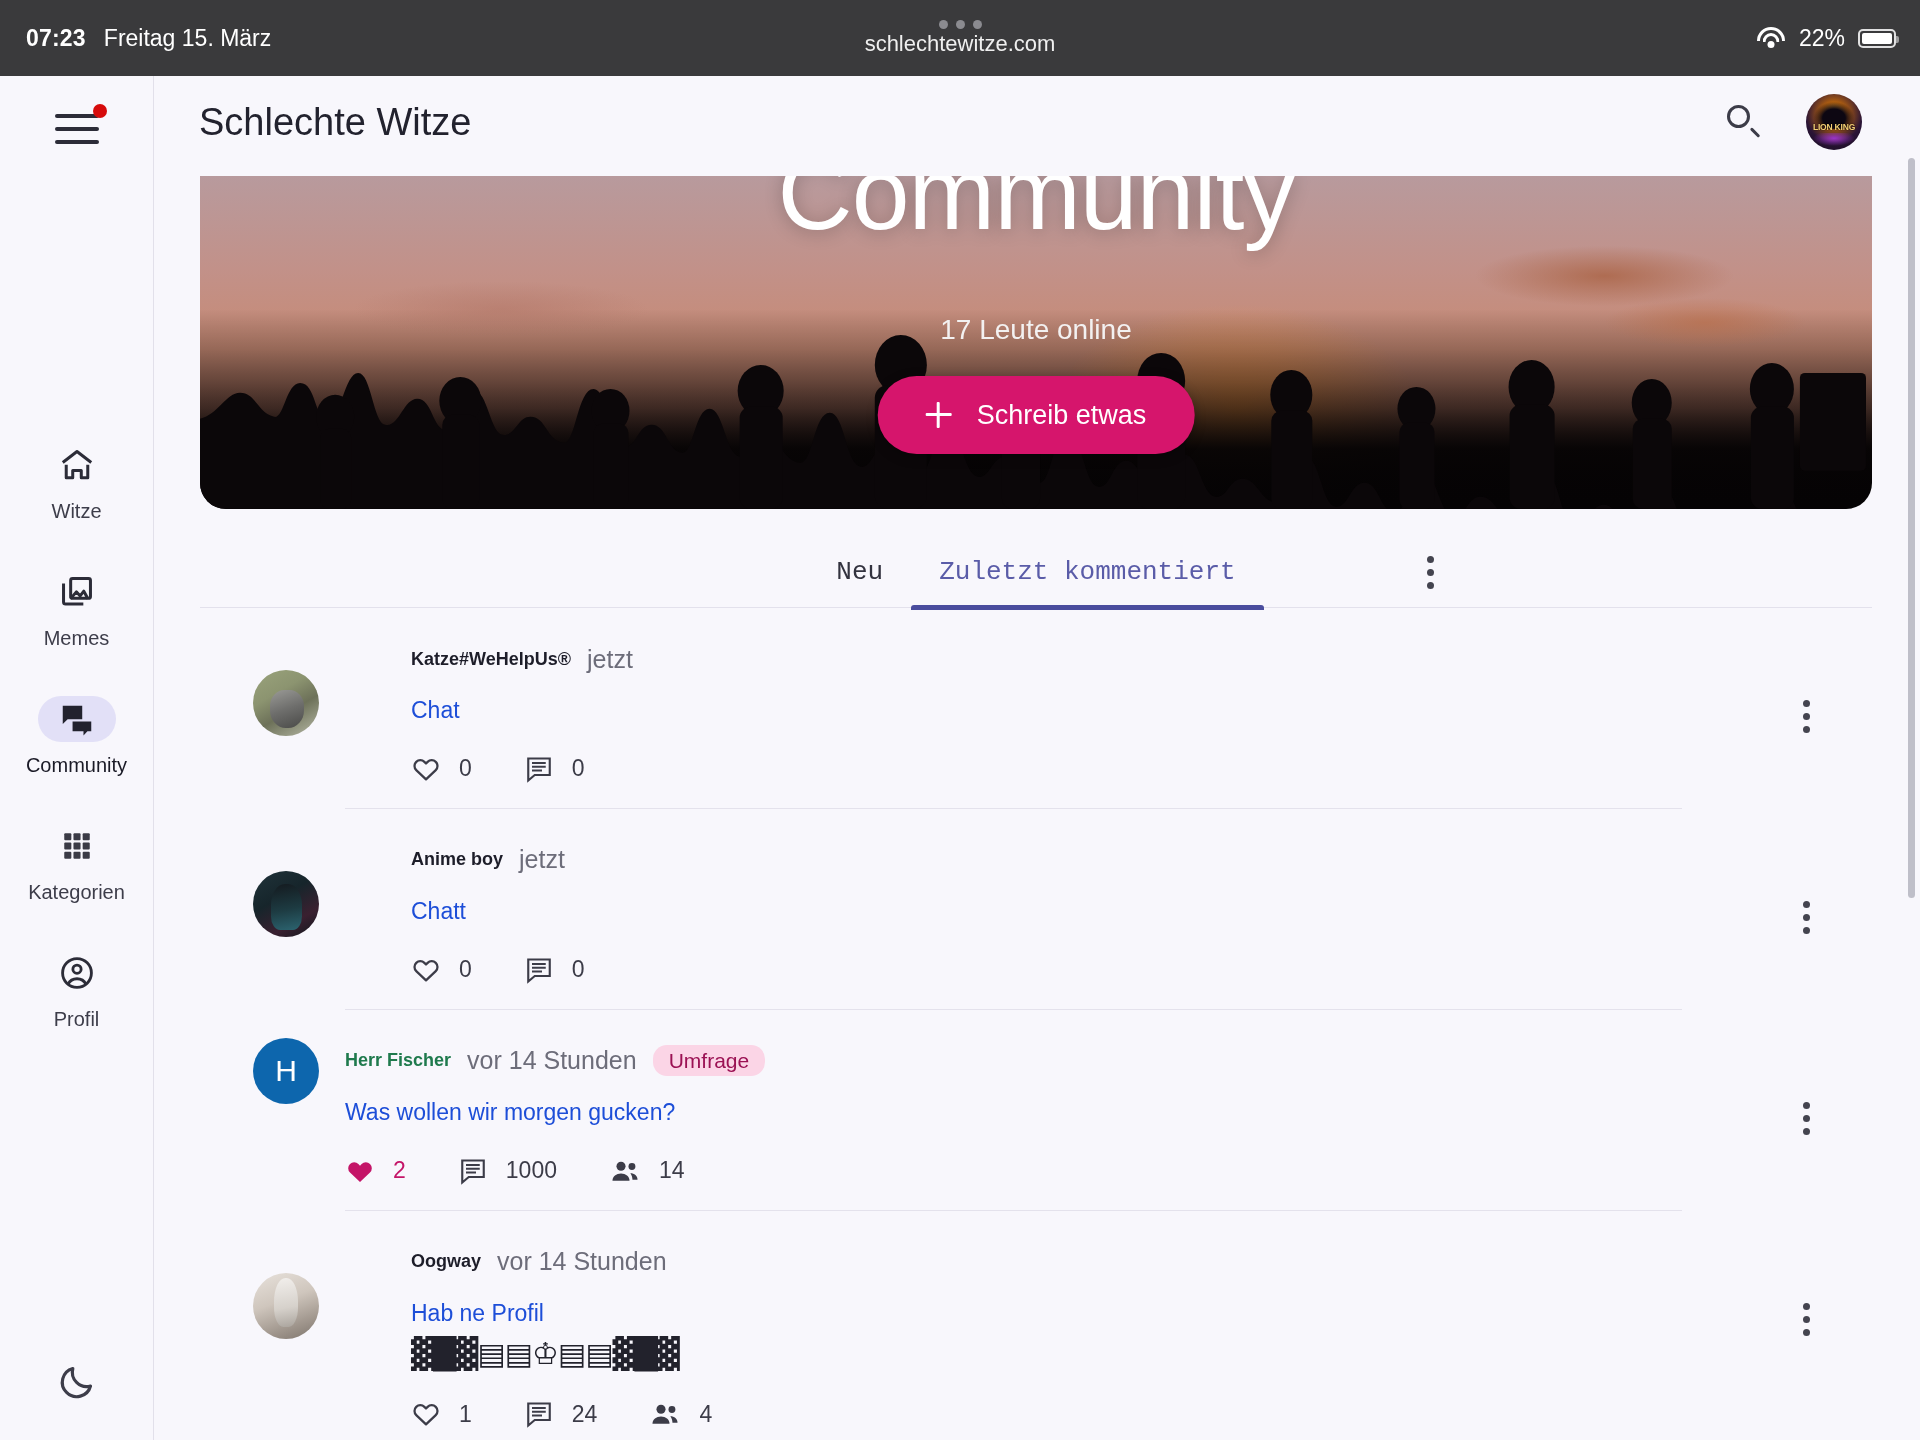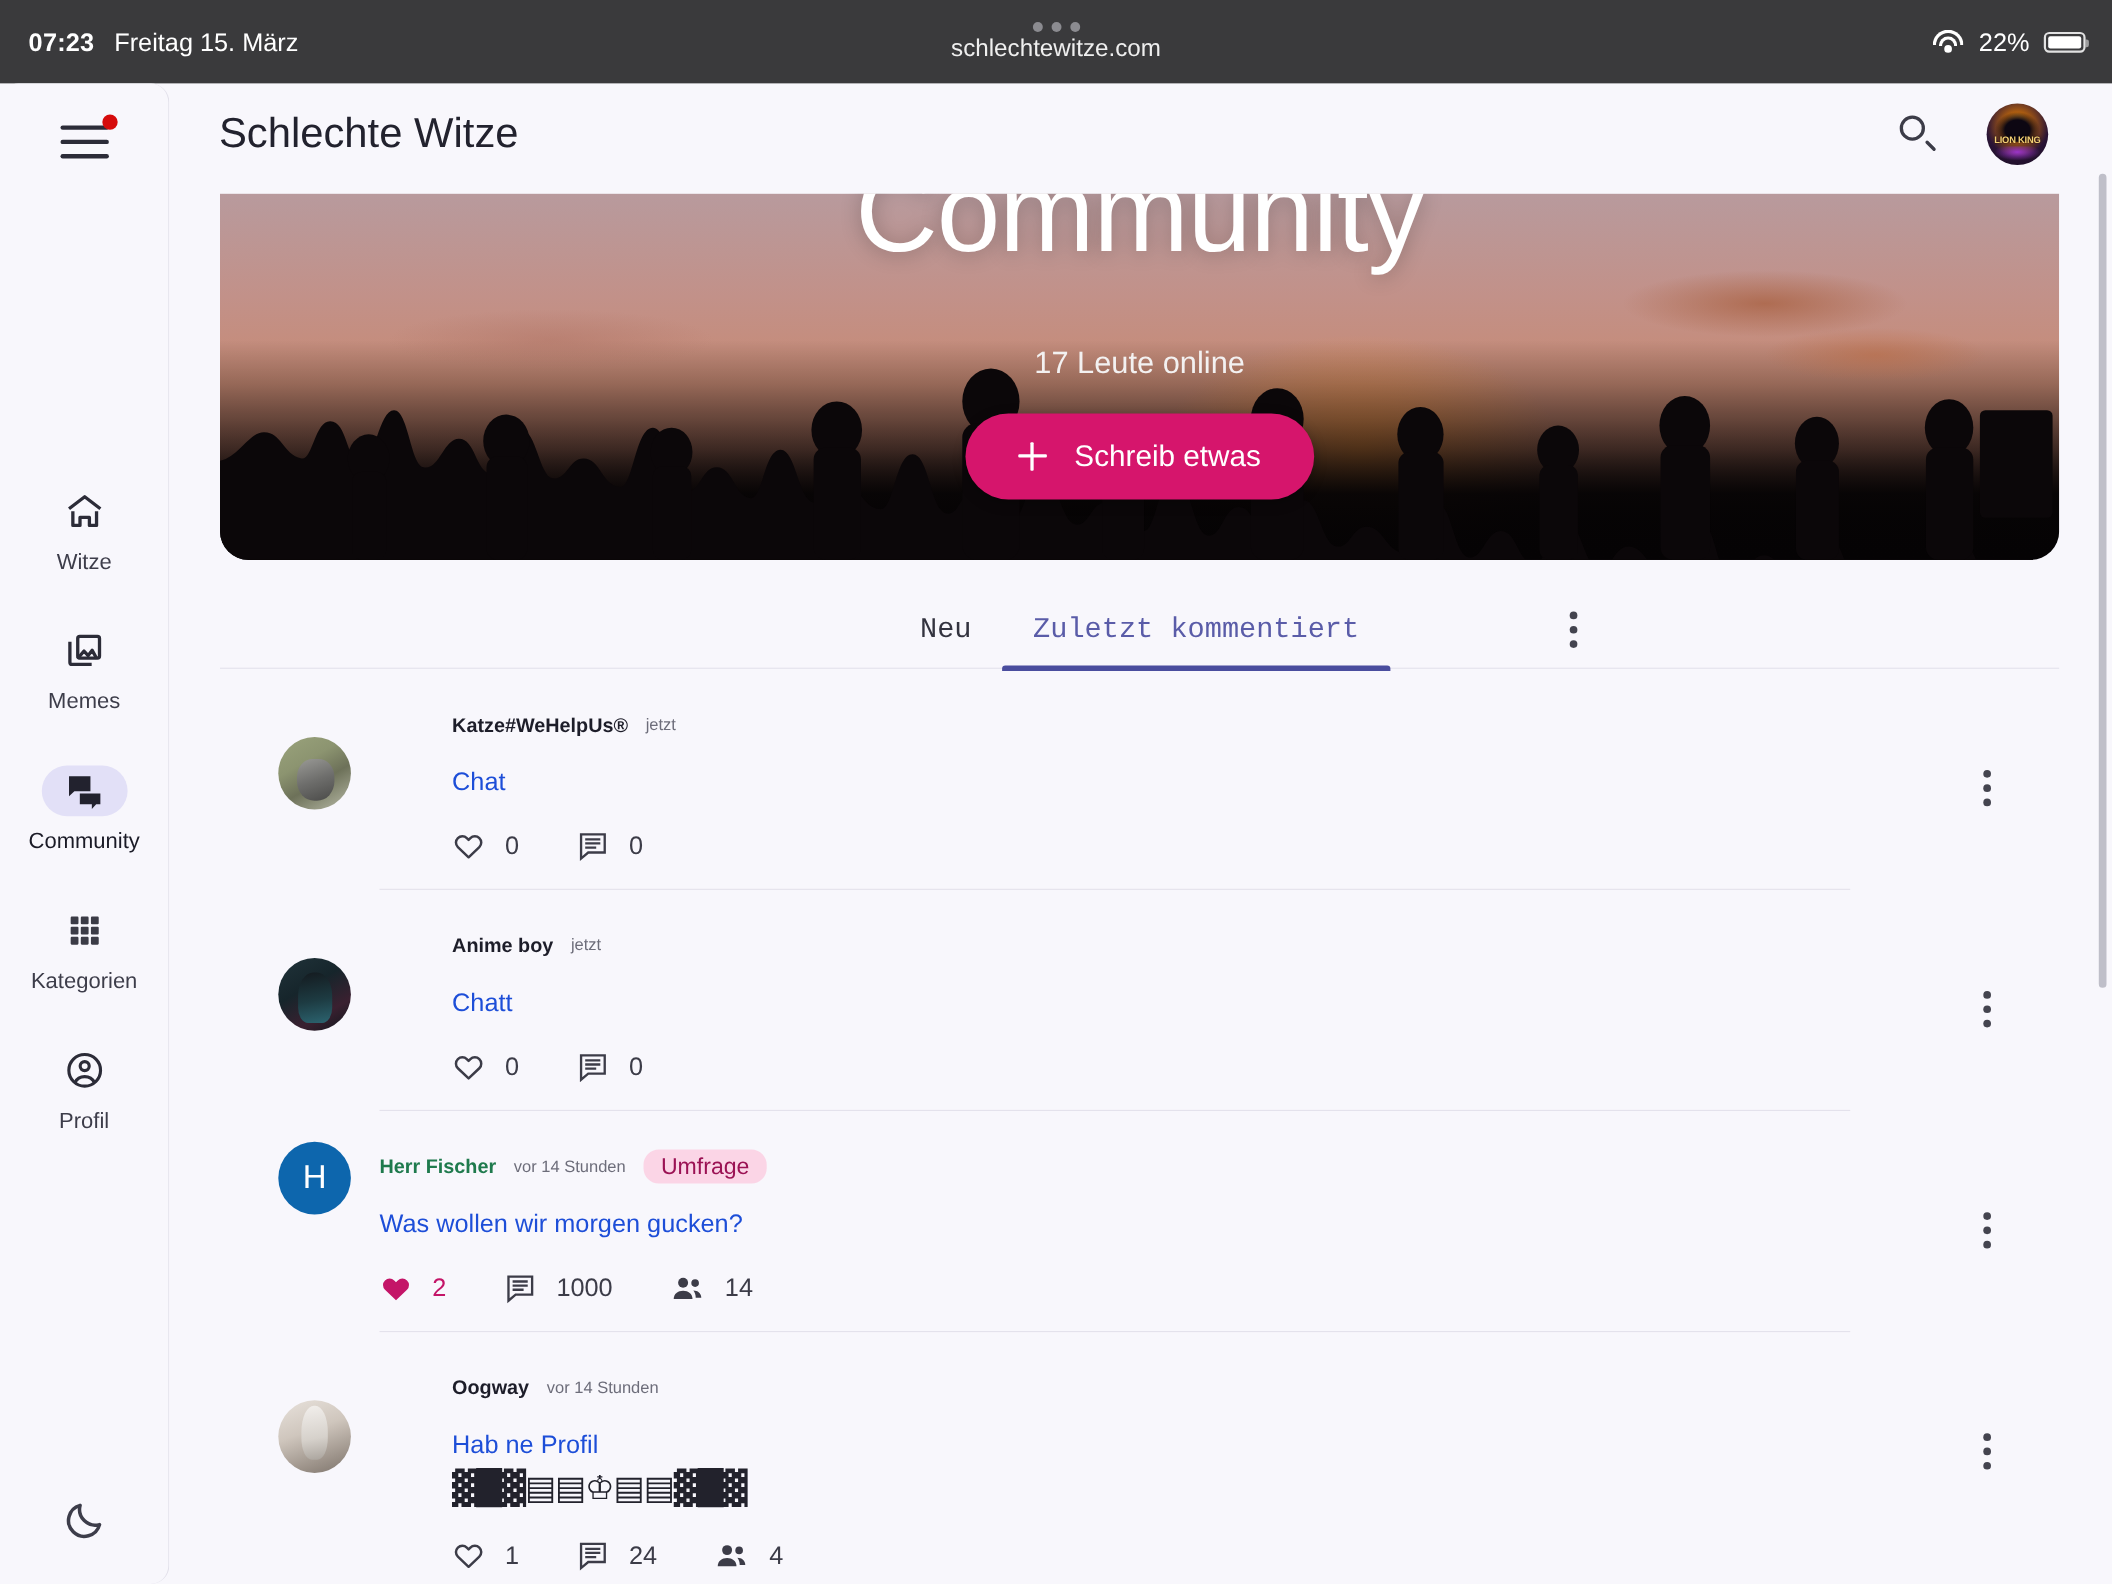--- a/index.html
+++ b/index.html
@@ -52,21 +52,21 @@
   }
   .battery i { display: block; height: 100%; background: #fff; border-radius: 2px; }
 
   
   .app { position: absolute; top: 76px; left: 0; width: 1920px; height: 1364px; background: #f8f7fc; }
 
   
   .sidebar {
     position: absolute; left: 0; top: 0; width: 154px; height: 1364px;
     background: #f8f7fc; border-right: 1px solid #e2e0ea;
-    display: flex; flex-direction: column; align-items: center; border-radius: 17px;
+    display: flex; flex-direction: column; align-items: center;
   }
   .hamburger { margin-top: 30px; width: 56px; height: 46px; position: relative; cursor: pointer; }
   .hamburger i { position: absolute; left: 6px; width: 44px; height: 4px; background: #2c2c38; border-radius: 2px; }
   .hamburger i:nth-child(1) { top: 8px; }
   .hamburger i:nth-child(2) { top: 21px; }
   .hamburger i:nth-child(3) { top: 34px; }
   .hamburger .dot {
     position: absolute; right: -2px; top: -2px; width: 14px; height: 14px;
     background: #d60b0b; border-radius: 50%; left: auto;
   }
@@ -209,21 +209,21 @@
   }
   .av-oogway::after {
     content: ""; position: absolute; left: 32%; top: 8%; width: 36%; height: 74%;
     border-radius: 48% 48% 40% 40%;
     background: linear-gradient(170deg, #f2efec 0%, #d6d1cb 60%, #a9a39c 100%);
   }
   .post-body { flex: 1; min-width: 0; }
   .post-head { display: flex; align-items: center; gap: 16px; height: 34px; }
   .post-author { font-size: 18px; font-weight: 700; color: #1d1d29; }
   .post-author.green { color: #1f7a4d; }
-  .post-time { font-size: 15px; color: #6d6d7a; }
+  .post-time { font-size: 25px; color: #6d6d7a; }
   .badge {
     background: #fbd5e6; color: #9b1254; font-size: 21px;
     padding: 5px 16px; border-radius: 14px; line-height: 1;
   }
   .post-text { font-size: 23px; color: #1d4ed8; margin-top: 20px; line-height: 1.3; }
   .post-art {
     font-family: "DejaVu Sans", sans-serif; font-size: 30px; color: #22222c;
     margin-top: 8px; letter-spacing: -1px; line-height: 1.15;
   }
   .post-stats { display: flex; align-items: center; gap: 52px; margin-top: 26px; height: 34px; }

